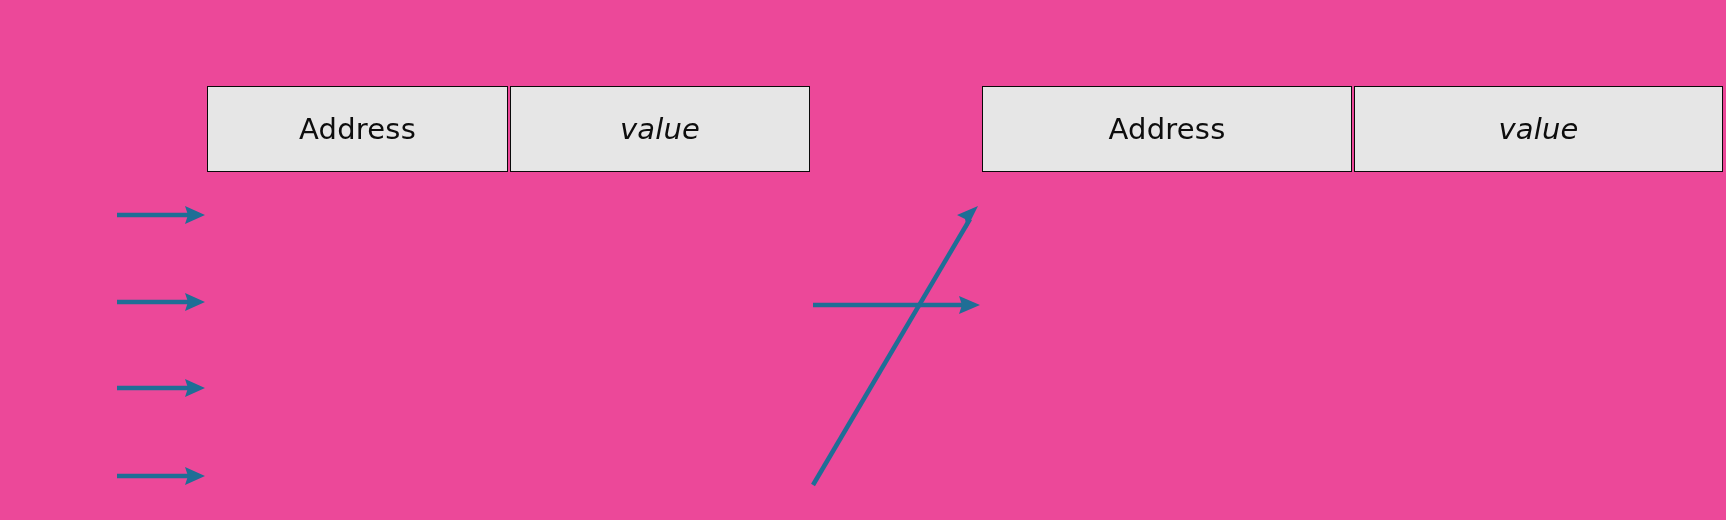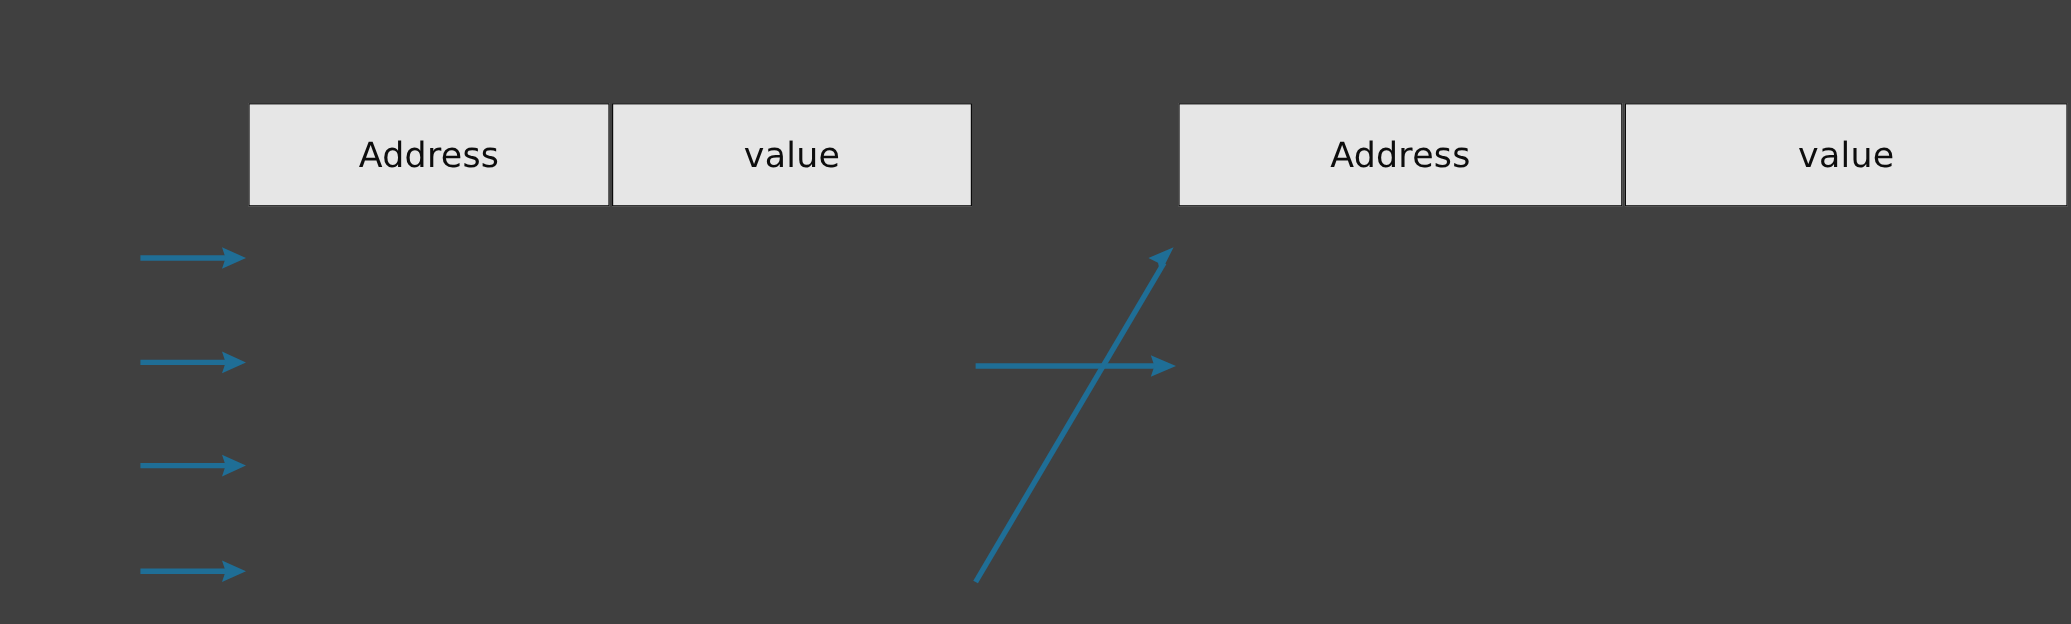--- a/index.html
+++ b/index.html
@@ -35,20 +35,21 @@
     justify-content: center;
     color: #0d0d0d;
     font-size: 29px;
     font-weight: 400;
     letter-spacing: 0.2px;
     line-height: 1;
     -webkit-font-smoothing: antialiased;
   }
   .mem-cell + .mem-cell {
     margin-left: 2px;
+    font-style: italic;
   }
 
   
   #table-left { left: 207px; top: 86px; width: 603px; }
   #table-left .cell-address { width: 301px; }
   #table-left .cell-value   { width: 300px; }
 
   
   #table-right { left: 982px; top: 86px; width: 741px; }
   #table-right .cell-address { width: 370px; }
@@ -68,21 +69,21 @@
     fill: none;
     stroke-linecap: butt;
   }
   #arrow-layer .arrow-head {
     stroke: none;
   }
 </style>
 </head>
 <body style="background: rgb(0, 0, 0);">
 
-<div id="canvas" style="background: #404040;">
+<div id="canvas" style="background: #ec4899;">
 
   <div class="mem-table" id="table-left">
     <div class="mem-cell cell-address" style="background: rgb(230, 230, 230); border-color: rgb(10, 10, 10); color: rgb(13, 13, 13);">Address</div>
     <div class="mem-cell cell-value" style="background: rgb(230, 230, 230); border-color: rgb(10, 10, 10); color: rgb(13, 13, 13);">value</div>
   </div>
 
   <div class="mem-table" id="table-right">
     <div class="mem-cell cell-address" style="background: rgb(230, 230, 230); border-color: rgb(10, 10, 10); color: rgb(13, 13, 13);">Address</div>
     <div class="mem-cell cell-value" style="background: rgb(230, 230, 230); border-color: rgb(10, 10, 10); color: rgb(13, 13, 13);">value</div>
   </div>

